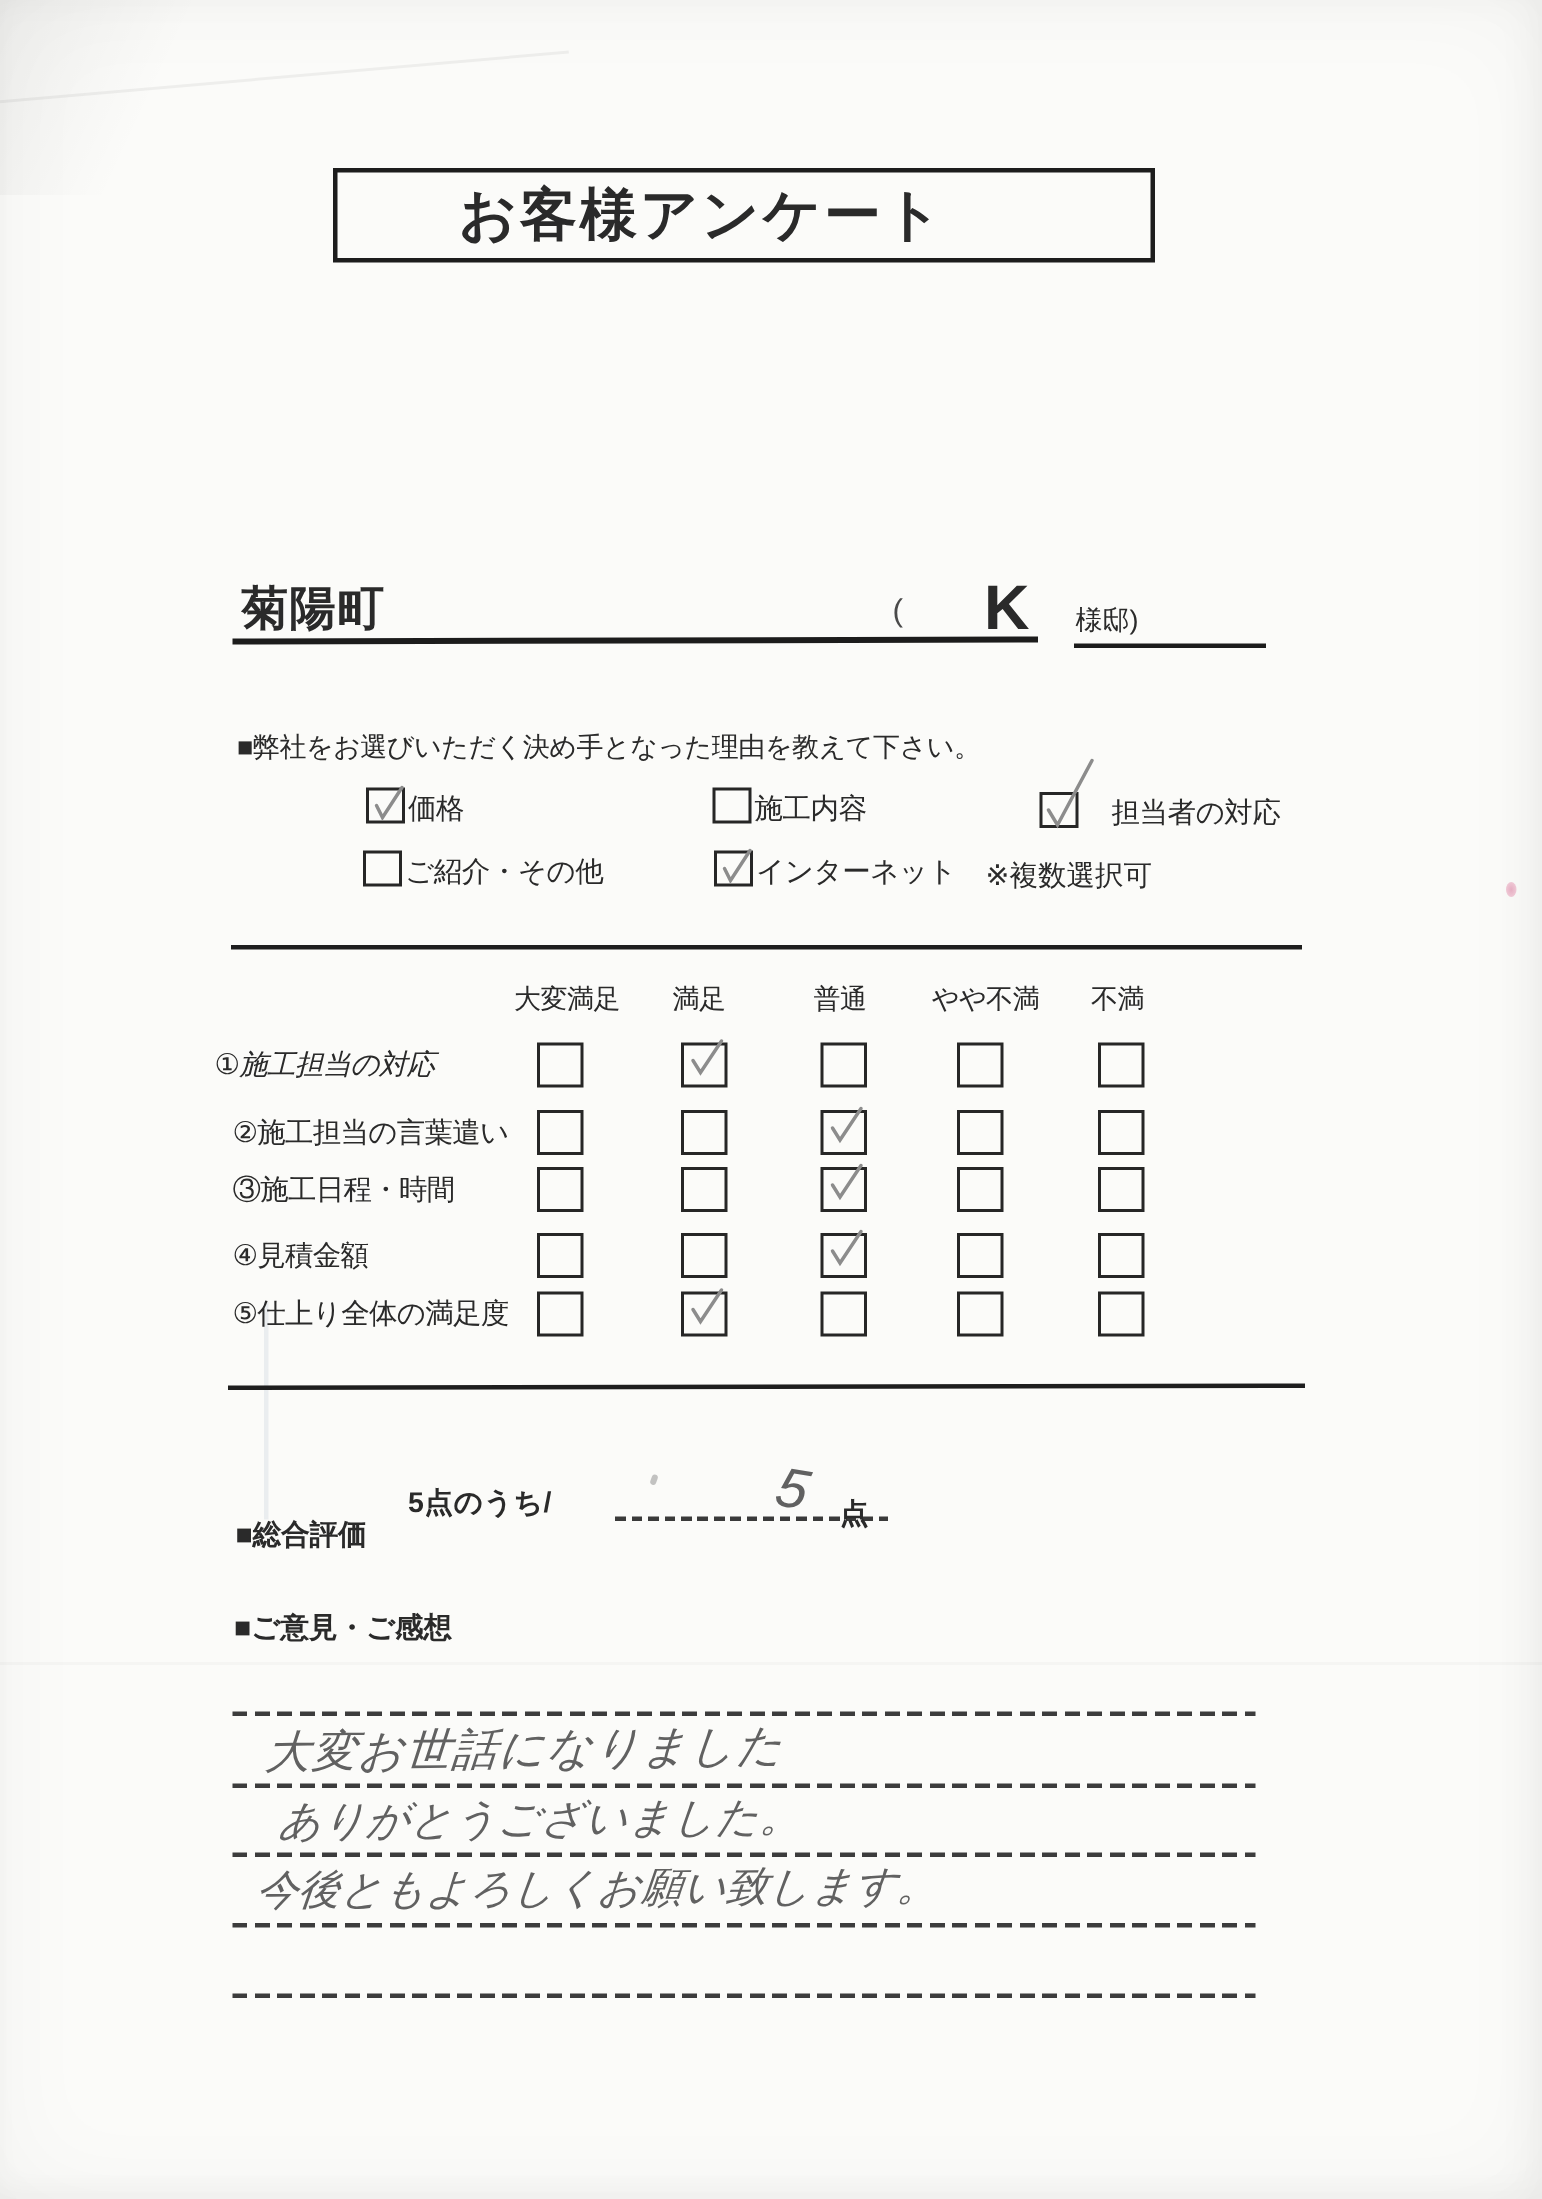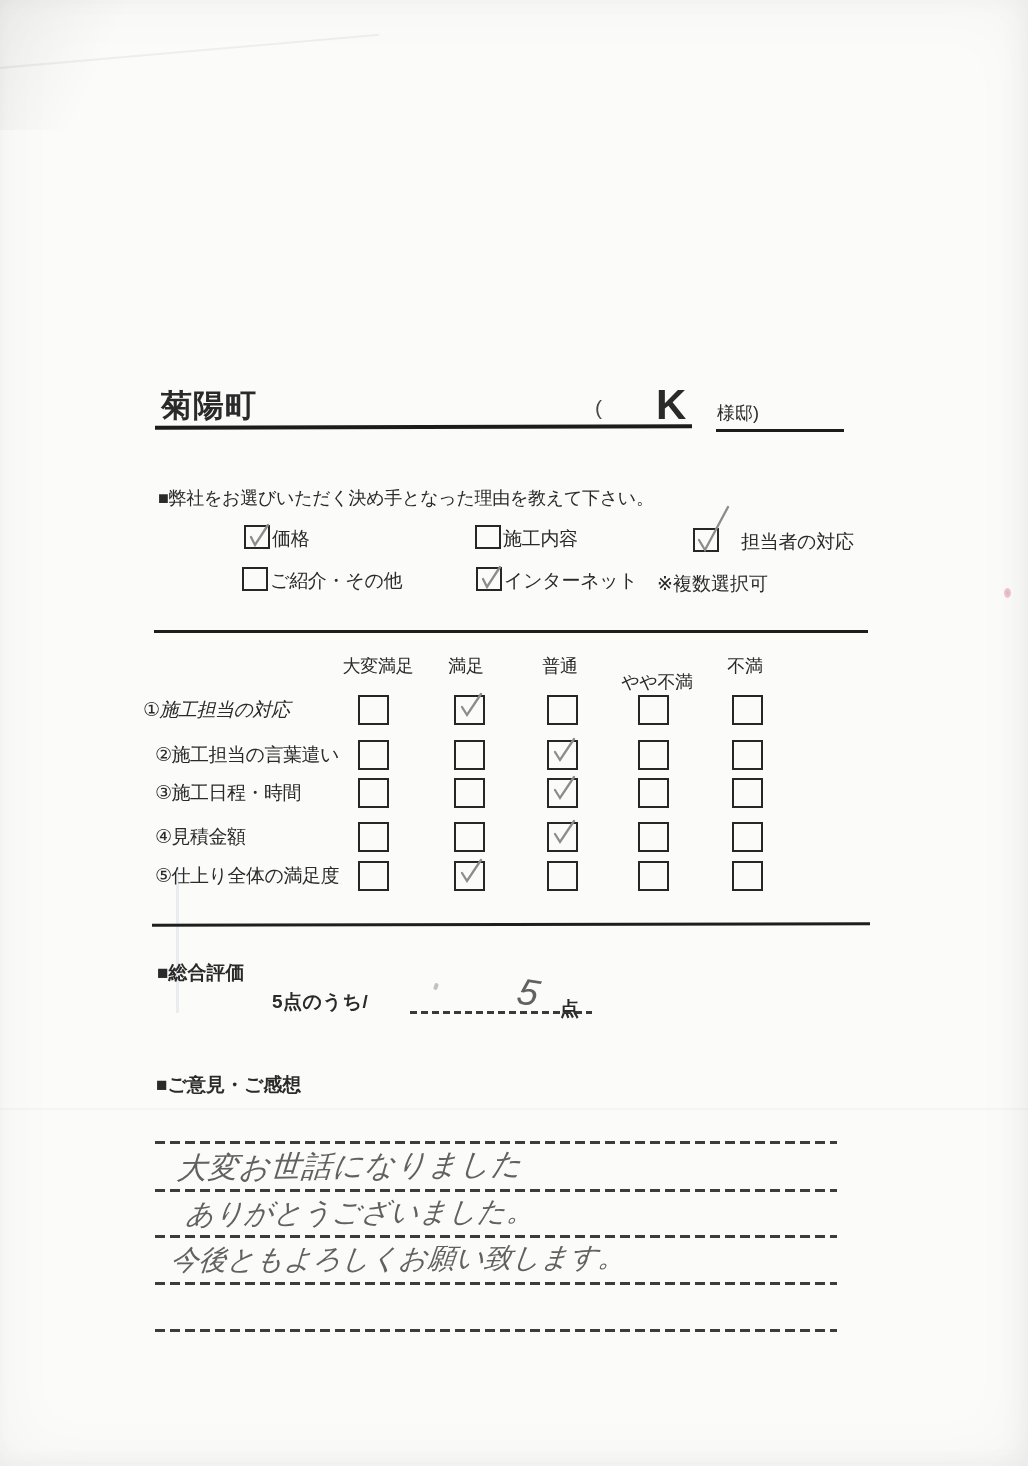--- a/index.html
+++ b/index.html
@@ -38,21 +38,21 @@
   .note{left:657px;top:571px;font-size:19px;}
   
   .hr-top{left:154px;top:630px;width:714px;height:3px;background:#1e1e1e;}
   .hr-bottom{left:152px;top:923px;width:718px;height:3px;background:#1e1e1e;transform:rotate(-0.1deg);}
   
   .col-head{position:absolute;font-size:18px;font-weight:normal;transform:translateX(-50%);white-space:nowrap;letter-spacing:-0.3px;}
   .row-label{position:absolute;font-size:19px;letter-spacing:-0.5px;white-space:nowrap;}
   .rbx{position:absolute;width:27px;height:26px;border:2.5px solid #262626;}
   .rbx svg{position:absolute;overflow:visible;}
   
-  .ov-label{left:157px;top:960px;font-size:19px;font-weight:bold;}
+  .ov-label{left:157px;top:1010px;font-size:19px;font-weight:bold;}
   .ov-scale{left:272px;top:989px;font-size:19px;font-weight:bold;letter-spacing:0.5px;}
   .score-line{left:410px;top:1011px;width:182px;height:3px;background:repeating-linear-gradient(90deg,#3a3a3a 0 7px,transparent 7px 11px);}
   .score{left:518px;top:972px;font-size:37px;color:#666;transform:rotate(9deg) skewX(-6deg);font-style:italic;}
   .ov-unit{left:560px;top:996px;font-size:19px;font-weight:bold;}
   
   .cm-label{left:156px;top:1072px;font-size:19px;font-weight:bold;}
   .dash{position:absolute;left:155px;width:682px;height:3px;background:repeating-linear-gradient(90deg,#3c3c3c 0 10px,transparent 10px 15px);}
   .hw{position:absolute;color:#616161;white-space:nowrap;font-style:italic;}
   .hw1{left:177px;top:1146px;font-size:30px;transform:rotate(-0.8deg) skewX(-5deg);letter-spacing:1px;}
   .hw2{left:186px;top:1194px;font-size:28px;transform:rotate(-0.5deg) skewX(-5deg);letter-spacing:0.5px;}
@@ -65,20 +65,23 @@
 
 <div class="paper">
 
   <div class="abs fold-corner"></div>
   <div class="abs crease-top"></div>
   <div class="abs crease-v"></div>
   <div class="abs crease-h"></div>
   <div class="abs pink-dot"></div>
   <div class="abs fleck"></div>
 
+  <div class="abs title-box">
+    <span>お客様アンケート</span>
+  </div>
 
 
   <span class="abs town">菊陽町</span>
   <div class="abs name-line"></div>
   <span class="abs paren">(</span>
   <span class="abs initial">K</span>
   <span class="abs honorific">様邸)</span>
   <div class="abs name-line2"></div>
 
   <div class="abs question">■弊社をお選びいただく決め手となった理由を教えて下さい。</div>
@@ -106,21 +109,21 @@
       </div>
       <span class="r-label" style="left: 504px; top: 567.5px;">インターネット</span>
     </div>
   <span class="abs note">※複数選択可</span>
 
   <div class="abs hr-top"></div>
   <div id="rating">
       <span class="col-head" style="left: 378px; top: 654px;">大変満足</span>
       <span class="col-head" style="left: 466px; top: 654px;">満足</span>
       <span class="col-head" style="left: 560px; top: 654px;">普通</span>
-      <span class="col-head" style="left: 657px; top: 654px; margin-top: 16px;">やや不満</span>
+      <span class="col-head" style="left: 657px; top: 654px;">やや不満</span>
       <span class="col-head" style="left: 745px; top: 654px;">不満</span>
       <span class="row-label" style="left: 143px; top: 697px; font-style: italic;">①施工担当の対応</span>
       <div class="rbx" style="left: 358px; top: 695px;"></div>
       <div class="rbx" style="left: 454px; top: 695px;">
         <svg width="30" height="34" style="left: -1px; top: -9px;">
           <path d="M7 19 L12 27 L26 6" fill="none" stroke="#8c8c8c" stroke-width="2.3" stroke-linecap="round"></path>
         </svg>
       </div>
       <div class="rbx" style="left: 547px; top: 695px;"></div>
       <div class="rbx" style="left: 638px; top: 695px;"></div>
@@ -128,21 +131,21 @@
       <span class="row-label" style="left: 155px; top: 742px;">②施工担当の言葉遣い</span>
       <div class="rbx" style="left: 358px; top: 740px;"></div>
       <div class="rbx" style="left: 454px; top: 740px;"></div>
       <div class="rbx" style="left: 547px; top: 740px;">
         <svg width="30" height="34" style="left: -1px; top: -9px;">
           <path d="M7 19 L12 27 L26 6" fill="none" stroke="#8c8c8c" stroke-width="2.3" stroke-linecap="round"></path>
         </svg>
       </div>
       <div class="rbx" style="left: 638px; top: 740px;"></div>
       <div class="rbx" style="left: 732px; top: 740px;"></div>
-      <span class="row-label" style="left: 155px; top: 780px;">③施工日程・時間</span>
+      <span class="row-label" style="left: 155px; top: 780px; font-family: Liberation Serif, serif;">③施工日程・時間</span>
       <div class="rbx" style="left: 358px; top: 778px;"></div>
       <div class="rbx" style="left: 454px; top: 778px;"></div>
       <div class="rbx" style="left: 547px; top: 778px;">
         <svg width="30" height="34" style="left: -1px; top: -9px;">
           <path d="M7 19 L12 27 L26 6" fill="none" stroke="#8c8c8c" stroke-width="2.3" stroke-linecap="round"></path>
         </svg>
       </div>
       <div class="rbx" style="left: 638px; top: 778px;"></div>
       <div class="rbx" style="left: 732px; top: 778px;"></div>
       <span class="row-label" style="left: 155px; top: 824px;">④見積金額</span>

